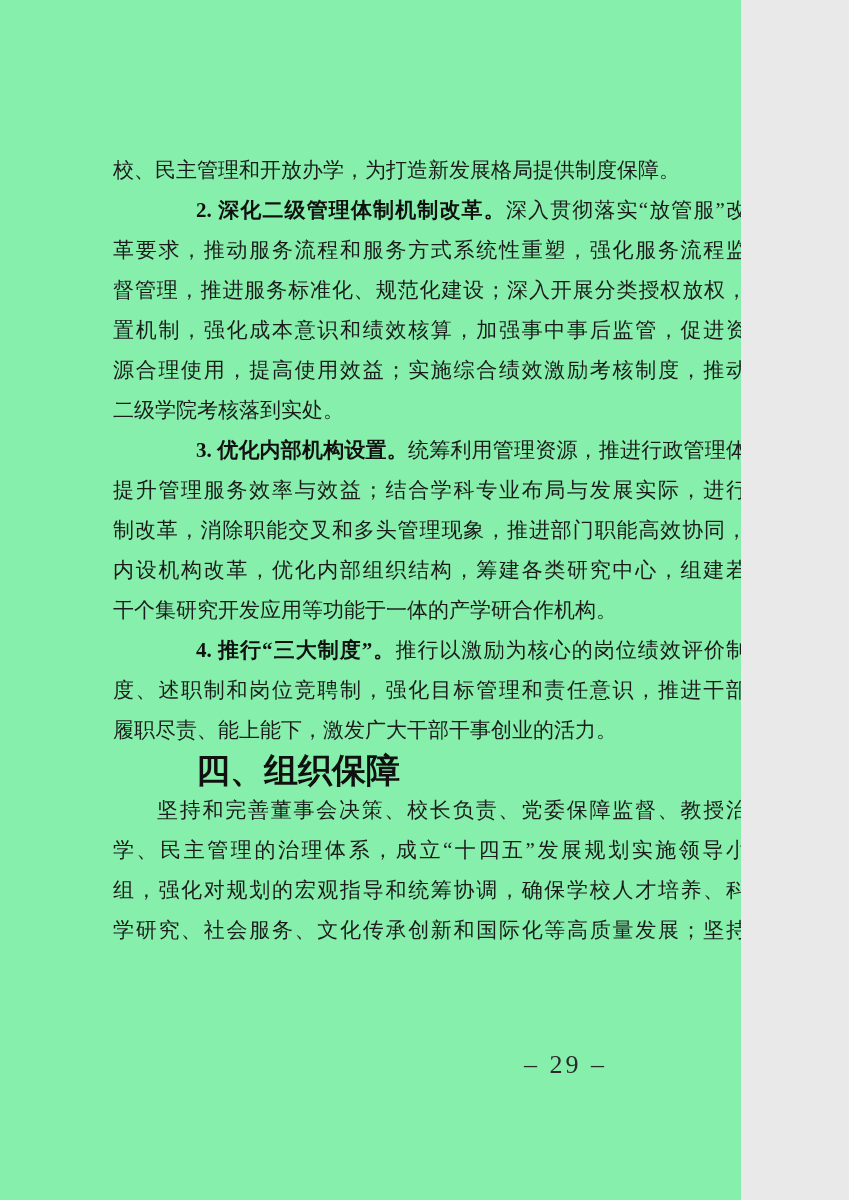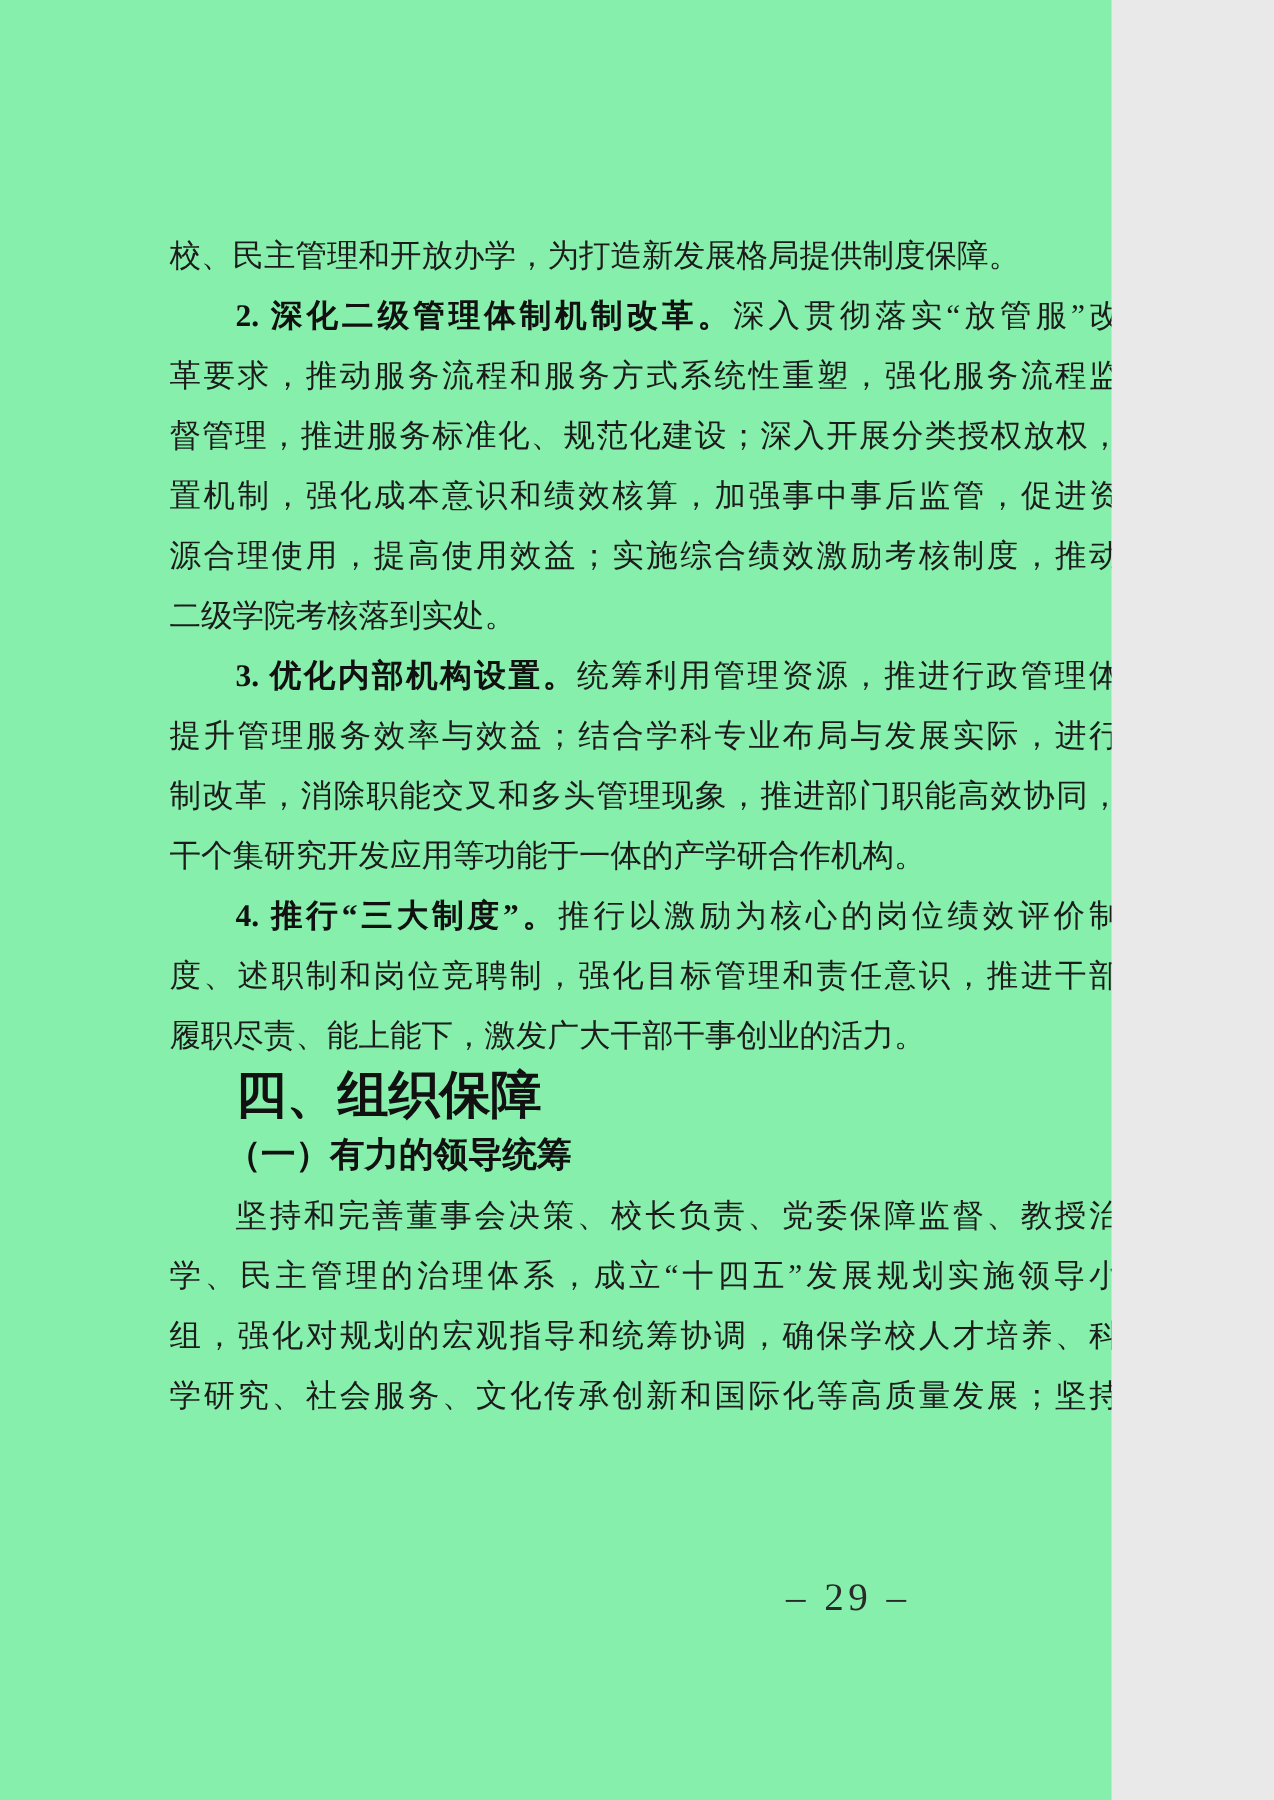--- a/index.html
+++ b/index.html
@@ -32,20 +32,21 @@
   }
   .line.end {
     text-align-last: left;
   }
   .line.indent {
     text-indent: 44px;
   }
   .seg.bold {
     font-weight: 700;
     color: #111;
+    margin-left: 39px;
   }
   .block.heading1 .line {
     font-family: "Liberation Sans", sans-serif;
     font-weight: 700;
     font-size: 34px;
     color: #0f0f0f;
     text-align-last: left;
   }
   .block.heading2 .line {
     font-weight: 700;
@@ -77,32 +78,30 @@
         <div class="line"><span class="seg">革要求，推动服务流程和服务方式系统性重塑，强化服务流程监</span></div>
         <div class="line"><span class="seg">督管理，推进服务标准化、规范化建设；深入开展分类授权放权，</span></div>
         <div class="line"><span class="seg">置机制，强化成本意识和绩效核算，加强事中事后监管，促进资</span></div>
         <div class="line"><span class="seg">源合理使用，提高使用效益；实施综合绩效激励考核制度，推动</span></div>
         <div class="line end"><span class="seg">二级学院考核落到实处。</span></div>
       </div>
       <div class="block paragraph">
         <div class="line indent"><span class="seg bold">3. 优化内部机构设置。</span><span class="seg">统筹利用管理资源，推进行政管理体</span></div>
         <div class="line"><span class="seg">提升管理服务效率与效益；结合学科专业布局与发展实际，进行</span></div>
         <div class="line"><span class="seg">制改革，消除职能交叉和多头管理现象，推进部门职能高效协同，</span></div>
+        <div class="line"><span class="seg">内设机构改革，优化内部组织结构，筹建各类研究中心，组建若</span></div>
         <div class="line end"><span class="seg">干个集研究开发应用等功能于一体的产学研合作机构。</span></div>
       </div>
       <div class="block paragraph">
         <div class="line indent"><span class="seg bold">4. 推行“三大制度”。</span><span class="seg">推行以激励为核心的岗位绩效评价制</span></div>
         <div class="line"><span class="seg">度、述职制和岗位竞聘制，强化目标管理和责任意识，推进干部</span></div>
         <div class="line end"><span class="seg">履职尽责、能上能下，激发广大干部干事创业的活力。</span></div>
       </div>
       <div class="block heading1">
         <div class="line indent end"><span class="seg bold">四、组织保障</span></div>
-      </div>
-      <div class="block heading2">
-        <div class="line end"><span class="seg bold">（一）有力的领导统筹</span></div>
       </div>
       <div class="block paragraph">
         <div class="line indent"><span class="seg">坚持和完善董事会决策、校长负责、党委保障监督、教授治</span></div>
         <div class="line"><span class="seg">学、民主管理的治理体系，成立“十四五”发展规划实施领导小</span></div>
         <div class="line"><span class="seg">组，强化对规划的宏观指导和统筹协调，确保学校人才培养、科</span></div>
         <div class="line"><span class="seg">学研究、社会服务、文化传承创新和国际化等高质量发展；坚持</span></div>
       </div>
     </div>
   <div class="page-number">– 29 –</div>
 </div>

